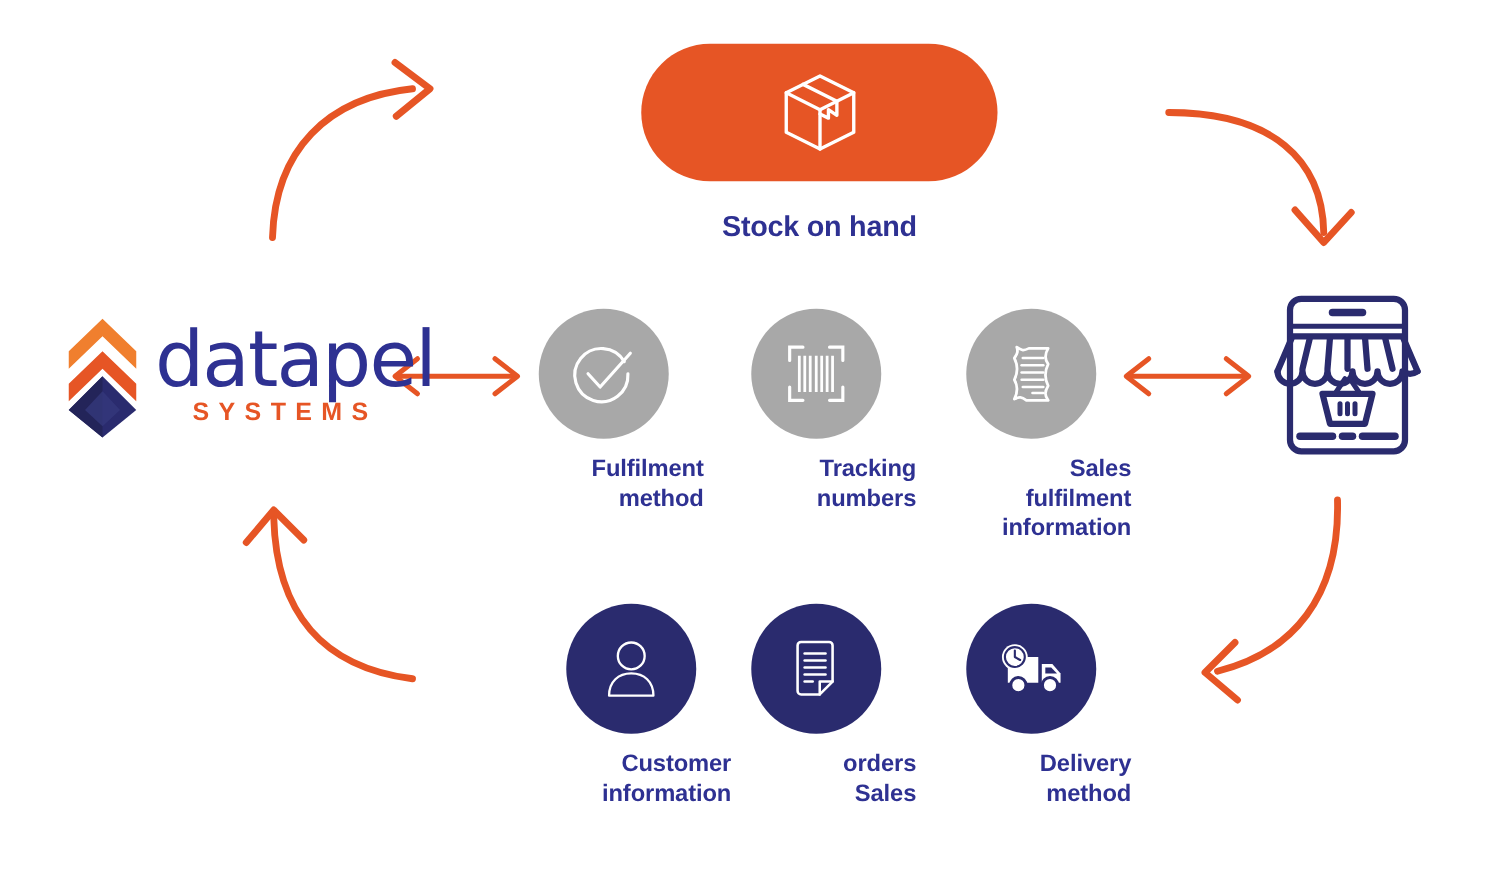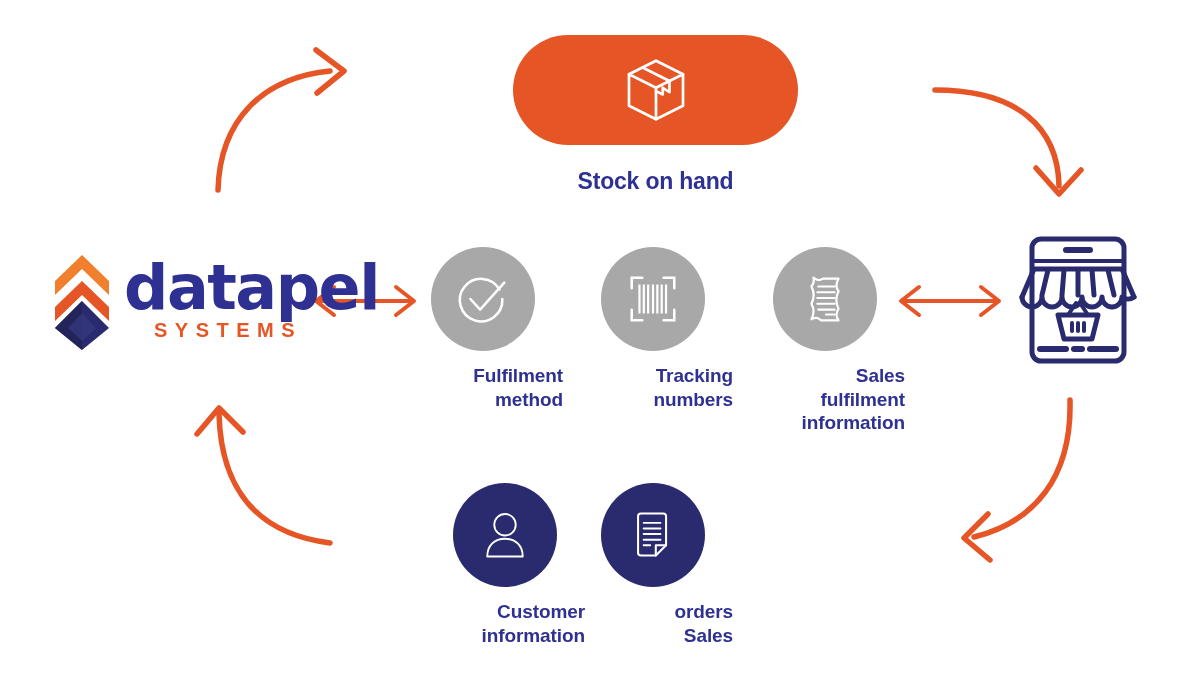--- a/index.html
+++ b/index.html
@@ -15,21 +15,21 @@
   #arrows { position:absolute; left:0; top:0; width:1200px; height:700px; pointer-events:none; }
 
   
   #logo-block {
     position:absolute; left:52px; top:248px; width:270px; height:105px;
     display:flex; align-items:center; gap:10px;
   }
   #logo-mark { width:60px; height:100px; flex:0 0 auto; }
   #logo-type { display:flex; flex-direction:column; justify-content:center; margin-left:2px;}
   .logo-word {
-    font-size:62px; font-weight:700; letter-spacing:-1.5px;
+    font-size:62px; font-weight:400; letter-spacing:-1.5px;
     color:#2E3192; line-height:0.92;
     font-family:"DejaVu Sans", sans-serif;
   }
   .logo-sub {
     font-size:20px; letter-spacing:7.5px; color:#E65525;
     font-weight:600; margin-top:2px; margin-left:30px;
     font-family:"Liberation Sans", sans-serif;
   }
 
   
@@ -250,14 +250,37 @@
           <line x1="20" y1="41" x2="27" y2="41"></line>
         </g>
       </svg>
     </div>
     <div class="caption">
       <span class="cap-line">orders</span>
       <span class="cap-line">Sales</span>
     </div>
   </div>
 
+  <div class="node" id="node-delivery-method">
+    <div class="circle navy">
+      <svg width="60" height="60" viewBox="0 0 64 64">
+
+        <path d="M12 22 L38 22 L38 44 L12 44 Z" fill="#ffffff"></path>
+
+        <path d="M41 28 L50 28 L57 36 L57 44 L41 44 Z" fill="#ffffff"></path>
+
+        <path d="M44 31 L49 31 L54 36 L44 36 Z" fill="#2A2B6E"></path>
+
+        <circle cx="18" cy="22" r="11" fill="#ffffff"></circle>
+        <circle cx="18" cy="22" r="8.5" fill="none" stroke="#2A2B6E" stroke-width="1.8"></circle>
+        <path d="M18 16.5 L18 22 L22.5 24.5" fill="none" stroke="#2A2B6E" stroke-width="1.8" stroke-linecap="round" stroke-linejoin="round"></path>
+
+        <circle cx="21" cy="46" r="6.5" fill="#ffffff" stroke="#2A2B6E" stroke-width="2.6"></circle>
+        <circle cx="48" cy="46" r="6.5" fill="#ffffff" stroke="#2A2B6E" stroke-width="2.6"></circle>
+      </svg>
+    </div>
+    <div class="caption">
+      <span class="cap-line">Delivery</span>
+      <span class="cap-line">method</span>
+    </div>
+  </div>
 
 </div>
 
 </body></html>

